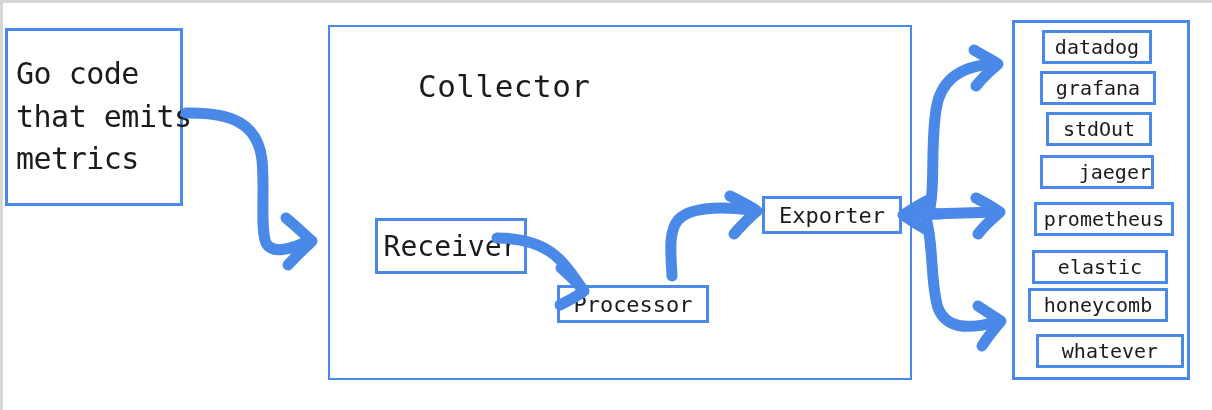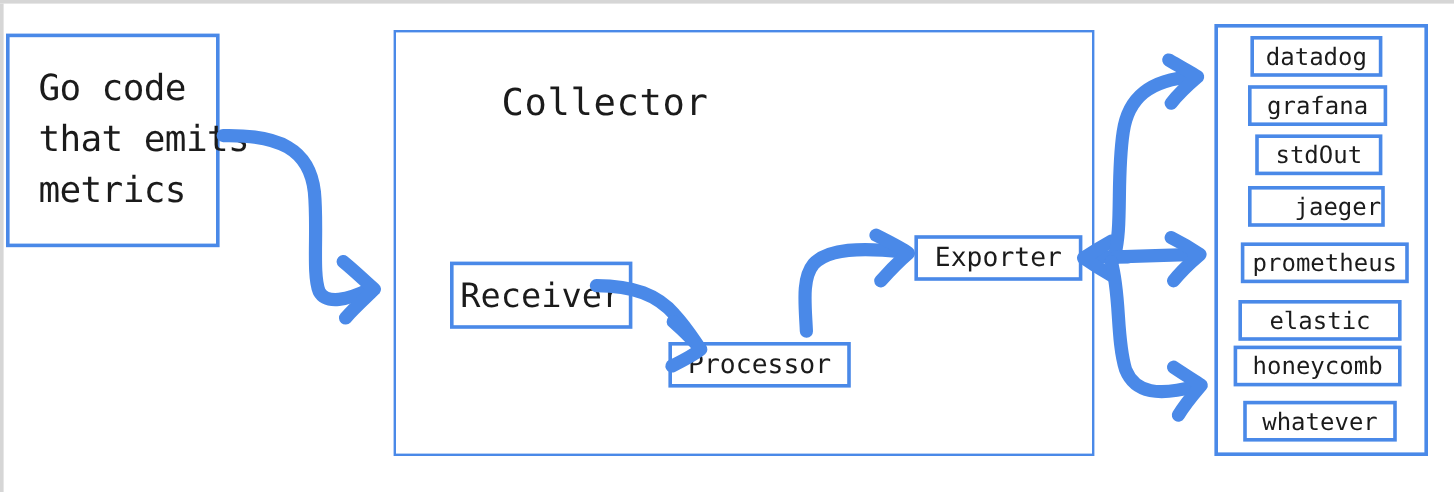--- a/index.html
+++ b/index.html
@@ -43,21 +43,21 @@
   }
 
   
   #source-box {
     left: 5px; top: 28px;
     width: 178px; height: 178px;
     border-width: 3px;
     flex-direction: column;
     align-items: flex-start;
     justify-content: center;
-    padding: 0 0 0 24px;
+    padding: 0 0 0 8px;
     font-size: 30px;
     line-height: 1.42;
     font-family: "DejaVu Sans Mono", "Liberation Mono", monospace;
     letter-spacing: -0.5px;
   }
   #source-box .ln { display: block; }
 
   
   #collector-box {
     left: 328px; top: 25px;
@@ -167,21 +167,21 @@
       </div>
       <div class="vendor-box" style="left: 1034px; top: 202px; width: 140px; height: 34px;">
         <span>prometheus</span>
       </div>
       <div class="vendor-box" style="left: 1032px; top: 250px; width: 136px; height: 34px;">
         <span>elastic</span>
       </div>
       <div class="vendor-box" style="left: 1028px; top: 288px; width: 140px; height: 34px;">
         <span>honeycomb</span>
       </div>
-      <div class="vendor-box" style="left: 1036px; top: 334px; width: 128px; height: 34px;">
+      <div class="vendor-box" style="left: 1036px; top: 334px; width: 148px; height: 34px;">
         <span>whatever</span>
       </div>
     </div>
 
   <svg id="arrows" viewBox="0 0 1212 410">
     <g fill="none" stroke="#4a89e8" stroke-width="11" stroke-linecap="round" stroke-linejoin="round">
 
       <g>
         <path d="M186,113 C 232,112 258,124 262,160 C 265,192 260,228 266,243 C 272,254 290,250 308,241"></path>
         <path d="M286,218 C 297,227 306,236 312,241 C 305,248 296,256 288,265" stroke-width="11"></path>

